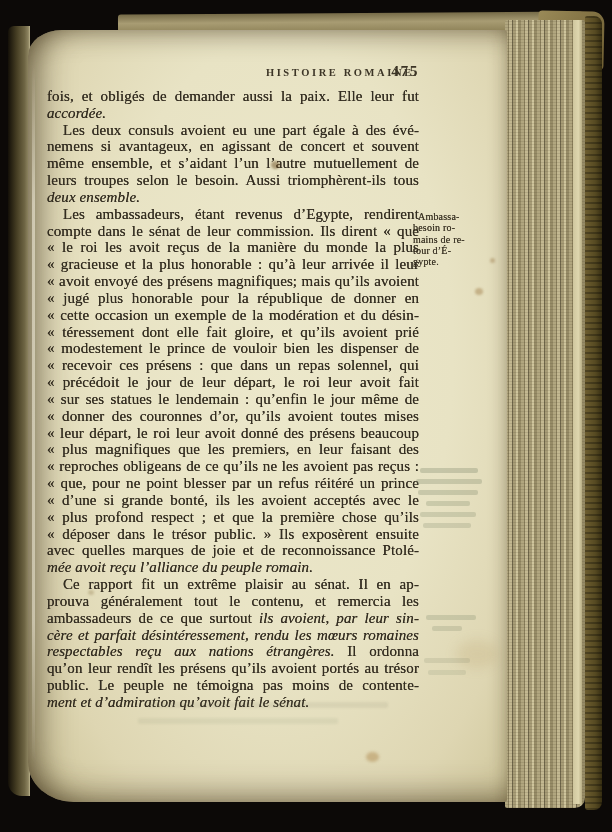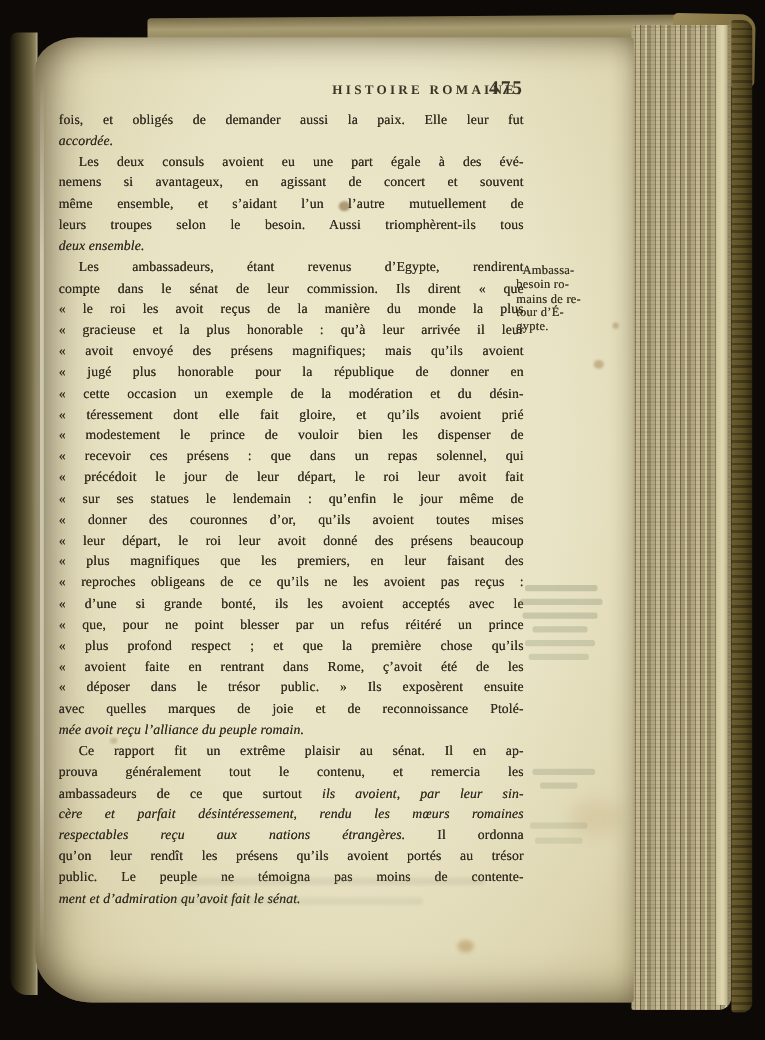--- a/index.html
+++ b/index.html
@@ -63,21 +63,21 @@
   .running-head {
     position:absolute; left:19px; top:37px; width:372px; text-align:right;
     font-size:10.5px; font-weight:bold; letter-spacing:2.6px; color:#3c3526;
   }
   .page-num {
     position:absolute; left:19px; top:32px; width:372px; text-align:right;
     font-size:15.5px; letter-spacing:1.5px; color:#3c3526;font-weight:bold;
   }
   .body-text {
     position:absolute; left:19px; top:58px; width:372px;
-    font-size:11px; line-height:16.84px; letter-spacing:.1px;
+    font-size:15px; line-height:16.84px; letter-spacing:.1px;
     color:#332d21; text-shadow:0 0 .3px rgba(40,32,20,.85);
   }
   .line { height:16.84px; text-align:justify; text-align-last:justify; }
   .line.end { text-align-last:left;font-style:italic; }
   .line.indent { text-indent:16px; }
   .it { font-style:italic;margin-top:24px; }
   .margin-note {
     position:absolute; left:385px; top:181px; width:80px;
     font-size:10px; line-height:11.3px; letter-spacing:.2px; color:#3c3526;
     text-shadow:0 0 .3px rgba(40,32,20,.8);
@@ -124,24 +124,23 @@
       <div class="line"><span>« cette occasion un exemple de la modération et du désin-</span></div>
       <div class="line"><span>« téressement dont elle fait gloire, et qu’ils avoient prié</span></div>
       <div class="line"><span>« modestement le prince de vouloir bien les dispenser de</span></div>
       <div class="line"><span>« recevoir ces présens : que dans un repas solennel, qui</span></div>
       <div class="line"><span>« précédoit le jour de leur départ, le roi leur avoit fait</span></div>
       <div class="line"><span>« sur ses statues le lendemain : qu’enfin le jour même de</span></div>
       <div class="line"><span>« donner des couronnes d’or, qu’ils avoient toutes mises</span></div>
       <div class="line"><span>« leur départ, le roi leur avoit donné des présens beaucoup</span></div>
       <div class="line"><span>« plus magnifiques que les premiers, en leur faisant des</span></div>
       <div class="line"><span>« reproches obligeans de ce qu’ils ne les avoient pas reçus :</span></div>
+      <div class="line"><span>« que, pour ne point blesser par un refus réitéré un prince</span></div>
       <div class="line"><span>« d’une si grande bonté, ils les avoient acceptés avec le</span></div>
-      <div class="line"><span>« que, pour ne point blesser par un refus réitéré un prince</span></div>
       <div class="line"><span>« plus profond respect ; et que la première chose qu’ils</span></div>
-      <div class="line"><span>« avoient faite en rentrant dans Rome, ç’avoit été de les</span></div>
       <div class="line"><span>« déposer dans le trésor public. » Ils exposèrent ensuite</span></div>
       <div class="line"><span>avec quelles marques de joie et de reconnoissance Ptolé-</span></div>
       <div class="line end"><span>mée avoit reçu l’alliance du peuple romain.</span></div>
       <div class="line indent"><span>Ce rapport fit un extrême plaisir au sénat. Il en ap-</span></div>
       <div class="line"><span>prouva généralement tout le contenu, et remercia les</span></div>
       <div class="line"><span>ambassadeurs de ce que surtout </span><span class="it">ils avoient</span><span>, </span><span class="it">par leur sin-</span></div>
       <div class="line"><span class="it">cère et parfait désintéressement, rendu les mœurs romaines</span></div>
       <div class="line"><span class="it">respectables reçu aux nations étrangères.</span><span> Il ordonna</span></div>
       <div class="line"><span>qu’on leur rendît les présens qu’ils avoient portés au trésor</span></div>
       <div class="line"><span>public. Le peuple ne témoigna pas moins de contente-</span></div>

